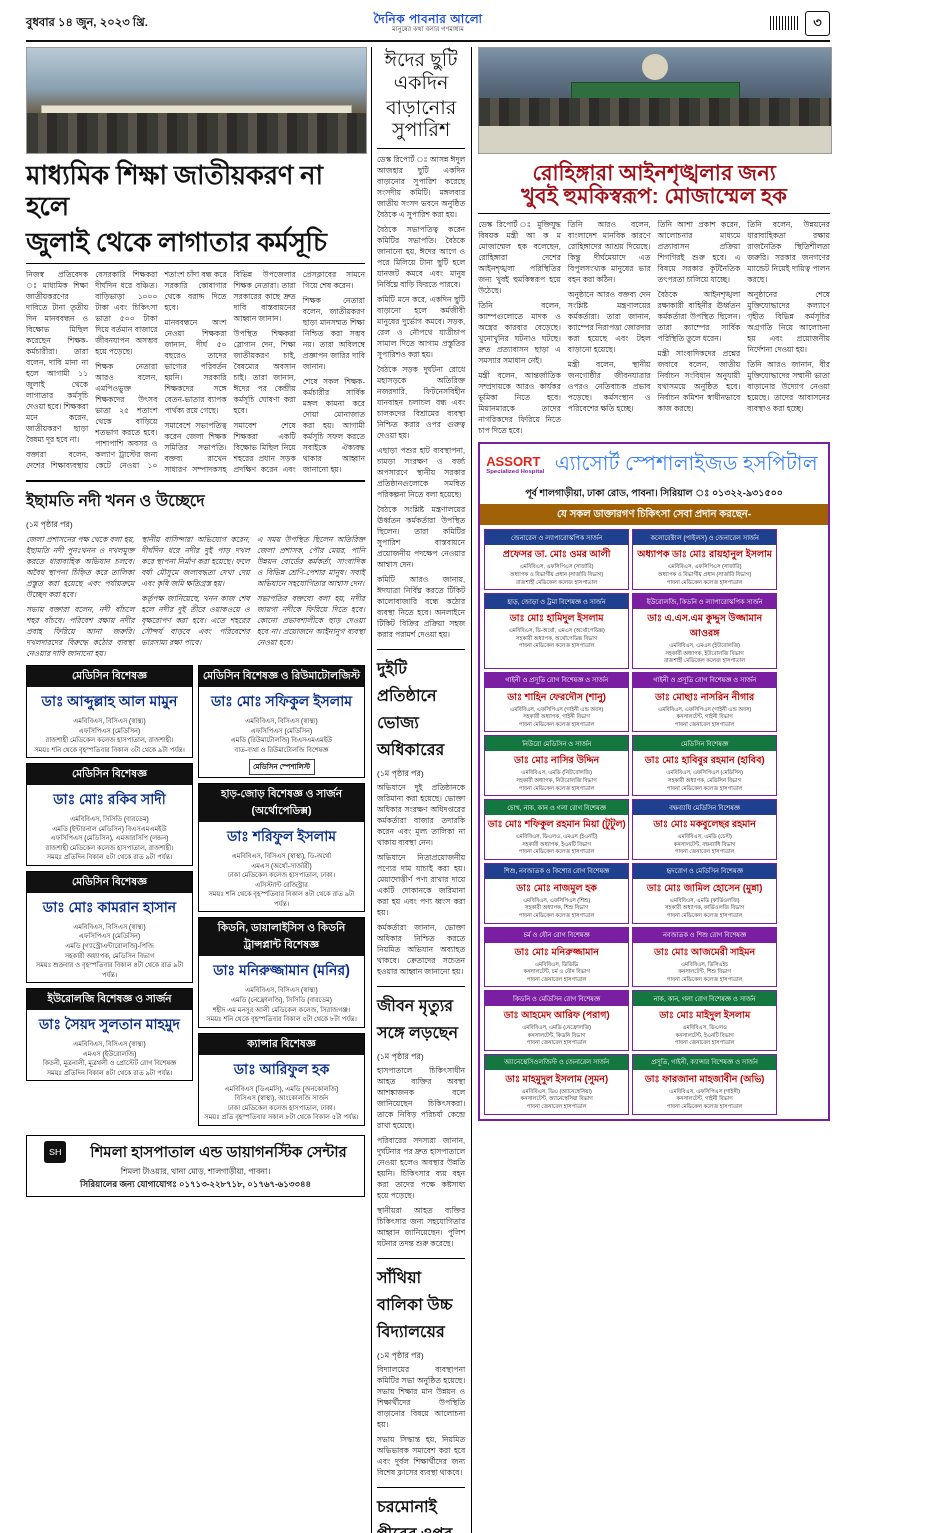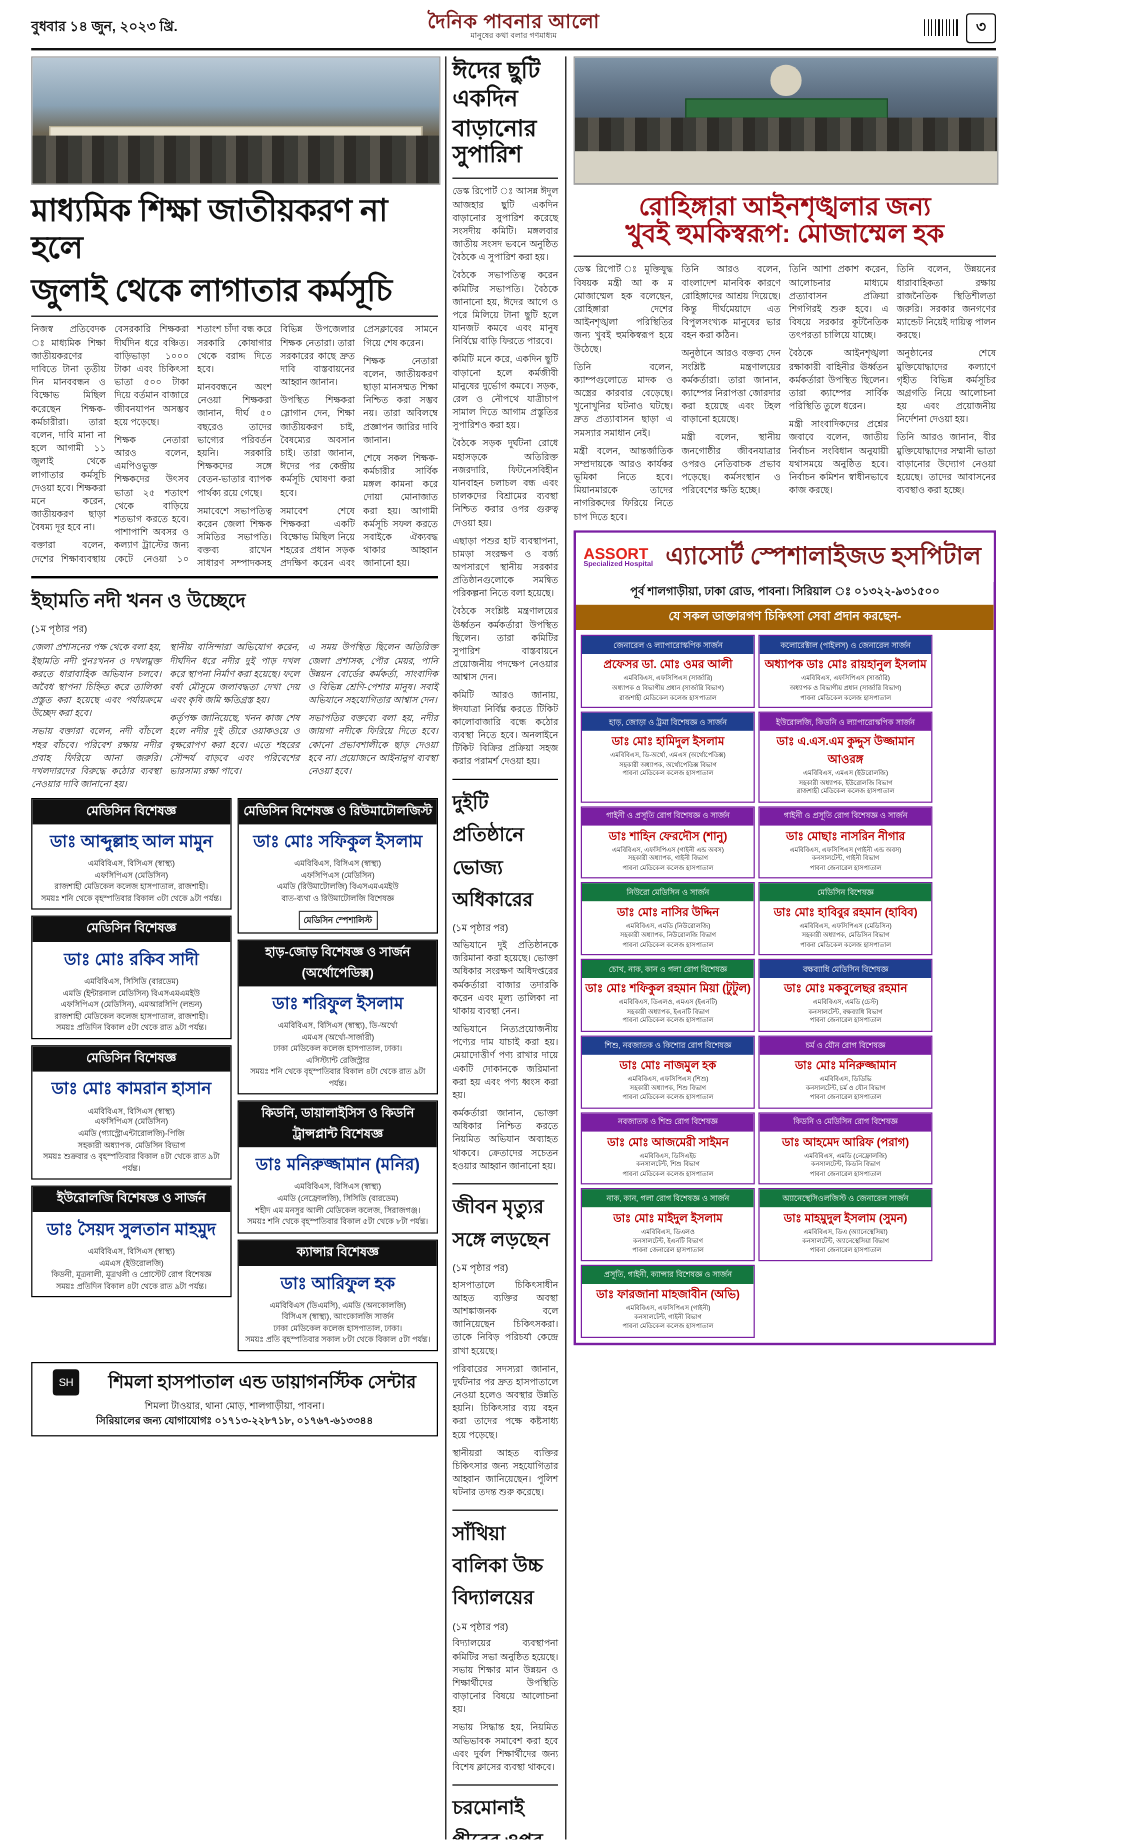--- a/index.html
+++ b/index.html
@@ -3,21 +3,21 @@
 <meta charset="utf-8">
 <style>
   html,body{margin:0;padding:0;background:#fff;}
   body{width:941px;height:1533px;font-family:"Liberation Sans",sans-serif;color:#111;}
   .page{position:relative;width:820px;height:1533px;background:#fff;box-sizing:border-box;padding:6px 8px;margin-left:18px;}
 
   
   .masthead{position:relative;height:34px;border-bottom:2px solid #111;display:flex;align-items:center;justify-content:space-between;}
   .mast-date{font-size:11.5px;font-weight:bold;}
   .mast-logo{position:absolute;left:50%;transform:translateX(-50%);text-align:center;line-height:1;}
-  .mast-logo .lg1{font-size:16px;font-weight:bold;color:#7f1d1d;letter-spacing:.5px;}
+  .mast-logo .lg1{font-size:12px;font-weight:bold;color:#1d4ed8;letter-spacing:.5px;}
   .mast-logo .lg2{font-size:6.5px;color:#333;margin-top:1px;}
   .mast-right{display:flex;align-items:center;gap:5px;}
   .pagenum{width:23px;height:23px;border:1px solid #111;border-radius:3px;display:flex;align-items:center;justify-content:center;font-size:13px;font-weight:bold;}
   .barcode{width:30px;height:14px;background:repeating-linear-gradient(90deg,#111 0 1px,#fff 1px 3px);}
 
   
   .cols{display:flex;gap:6px;margin-top:5px;}
   .colA{width:340px;}
   .colB{width:114px;}
   .colC{width:455px;}
@@ -30,21 +30,21 @@
   .ph2{background:linear-gradient(180deg,#7e93a6 0%,#5d6f82 30%,#3f4b58 70%,#2b333d 100%);}
   .photo .banner{position:absolute;left:4%;right:4%;bottom:24%;height:20%;background:#e8e2d0;border:1px solid #b6ad92;}
   .photo .banner2{position:absolute;left:10%;right:10%;bottom:6%;height:14%;background:#c8162a;}
   .photo .ppl{position:absolute;bottom:0;left:0;right:0;height:38%;background:repeating-linear-gradient(90deg,#3a3a35 0 11px,#55524a 11px 20px,#2e2c28 20px 30px);}
   .photo .table{position:absolute;bottom:0;left:0;right:0;height:34%;background:#d6d2c4;}
   .photo .crest{position:absolute;top:6%;left:50%;transform:translateX(-50%);width:26px;height:26px;border-radius:50%;background:#d8d2bf;}
   .photo .minsign{position:absolute;top:32%;left:26%;right:26%;height:15%;background:#2f6f3f;border:1px solid #1d4a29;}
 
   h1.head{font-size:26px;line-height:1.18;font-weight:bold;margin:6px 0 4px;letter-spacing:-.3px;}
   h1.head2{font-size:21px;line-height:1.2;font-weight:bold;margin:6px 0 4px;color:#a01018;text-align:center;}
-  h2.mid{font-size:19px;line-height:1.2;font-weight:bold;text-align:left;margin:2px 0 6px;}
+  h2.mid{font-size:19px;line-height:1.2;font-weight:normal;text-align:center;margin:2px 0 6px;}
   .sub{font-size:16px;font-weight:bold;margin:6px 0 3px;}
   .subsmall{font-size:8px;}
 
   .body-cols{column-gap:7px;font-size:7.6px;line-height:1.45;text-align:justify;hyphens:auto;color:#1a1a1a;}
   .c5{column-count:5;}
   .c4{column-count:4;}
   .c3{column-count:3;font-style:italic;}
   .c1{column-count:1;}
   .body-cols p{margin:0 0 4px;}
   .hr{border-top:1px solid #000;margin:5px 0;}
@@ -62,21 +62,21 @@
   .hosbox .hn{font-size:15px;font-weight:bold;}
   .hosbox .hs{font-size:8px;}
   .hosbox .hp{font-size:8.5px;font-weight:bold;}
   .hoslogo{width:22px;height:22px;background:#111;color:#fff;font-size:9px;display:flex;align-items:center;justify-content:center;border-radius:3px;}
 
   
   .hospital{border:2px solid #7a1fa2;margin-top:6px;background:#fff;}
   .hosp-top{display:flex;align-items:center;gap:6px;padding:4px 6px;background:#fff;}
   .hosp-mark{font-size:13px;font-weight:bold;color:#e2231a;line-height:1;}
   .hosp-mark small{display:block;font-size:6px;color:#7a1fa2;}
-  .hosp-title{flex:1;text-align:center;font-size:20px;font-weight:bold;color:#7f1d1d;}
+  .hosp-title{flex:1;text-align:center;font-size:20px;font-weight:normal;color:#3b82f6;}
   .hosp-addr{text-align:center;font-size:9.5px;font-weight:bold;padding:1px 0 3px;}
   .hosp-sub{text-align:center;font-size:10px;font-weight:bold;color:#fff;background:#a16207;padding:2px 0;}
   .dgrid{display:flex;flex-wrap:wrap;gap:3px;padding:4px;}
   .dcard{width:145px;border:1px solid #7a1fa2;box-sizing:border-box;}
   .dcard .dh{background:#1f3f8f;color:#fff;font-size:6.6px;text-align:center;padding:1.5px 1px;}
   .dcard .dn{text-align:center;font-size:9.5px;font-weight:bold;color:#b00;padding:2px 1px 1px;}
   .dcard .dl{text-align:center;font-size:5.4px;line-height:1.4;padding:0 2px 3px;color:#222;}
   .dcard.alt .dh{background:#7a1fa2;}
   .dcard.g .dh{background:#14773f;}
 
@@ -396,20 +396,27 @@
 কনসালটেন্ট, বক্ষব্যাধি বিভাগ
 পাবনা জেনারেল হাসপাতাল</div>
           </div>
           <div class="dcard">
             <div class="dh">শিশু, নবজাতক ও কিশোর রোগ বিশেষজ্ঞ</div>
             <div class="dn">ডাঃ মোঃ নাজমুল হক</div>
             <div class="dl" style="white-space:pre-line">এমবিবিএস, এফসিপিএস (শিশু)
 সহকারী অধ্যাপক, শিশু বিভাগ
 পাবনা মেডিকেল কলেজ হাসপাতাল</div>
           </div>
+          <div class="dcard">
+            <div class="dh">হৃদরোগ ও মেডিসিন বিশেষজ্ঞ</div>
+            <div class="dn">ডাঃ মোঃ জামিল হোসেন (মুন্না)</div>
+            <div class="dl" style="white-space:pre-line">এমবিবিএস, এমডি (কার্ডিওলজি)
+সহকারী অধ্যাপক, কার্ডিওলজি বিভাগ
+পাবনা মেডিকেল কলেজ হাসপাতাল</div>
+          </div>
 
           <div class="dcard alt">
             <div class="dh">চর্ম ও যৌন রোগ বিশেষজ্ঞ</div>
             <div class="dn">ডাঃ মোঃ মনিরুজ্জামান</div>
             <div class="dl" style="white-space:pre-line">এমবিবিএস, ডিডিভি
 কনসালটেন্ট, চর্ম ও যৌন বিভাগ
 পাবনা জেনারেল হাসপাতাল</div>
           </div>
           <div class="dcard alt">
             <div class="dh">নবজাতক ও শিশু রোগ বিশেষজ্ঞ</div>

